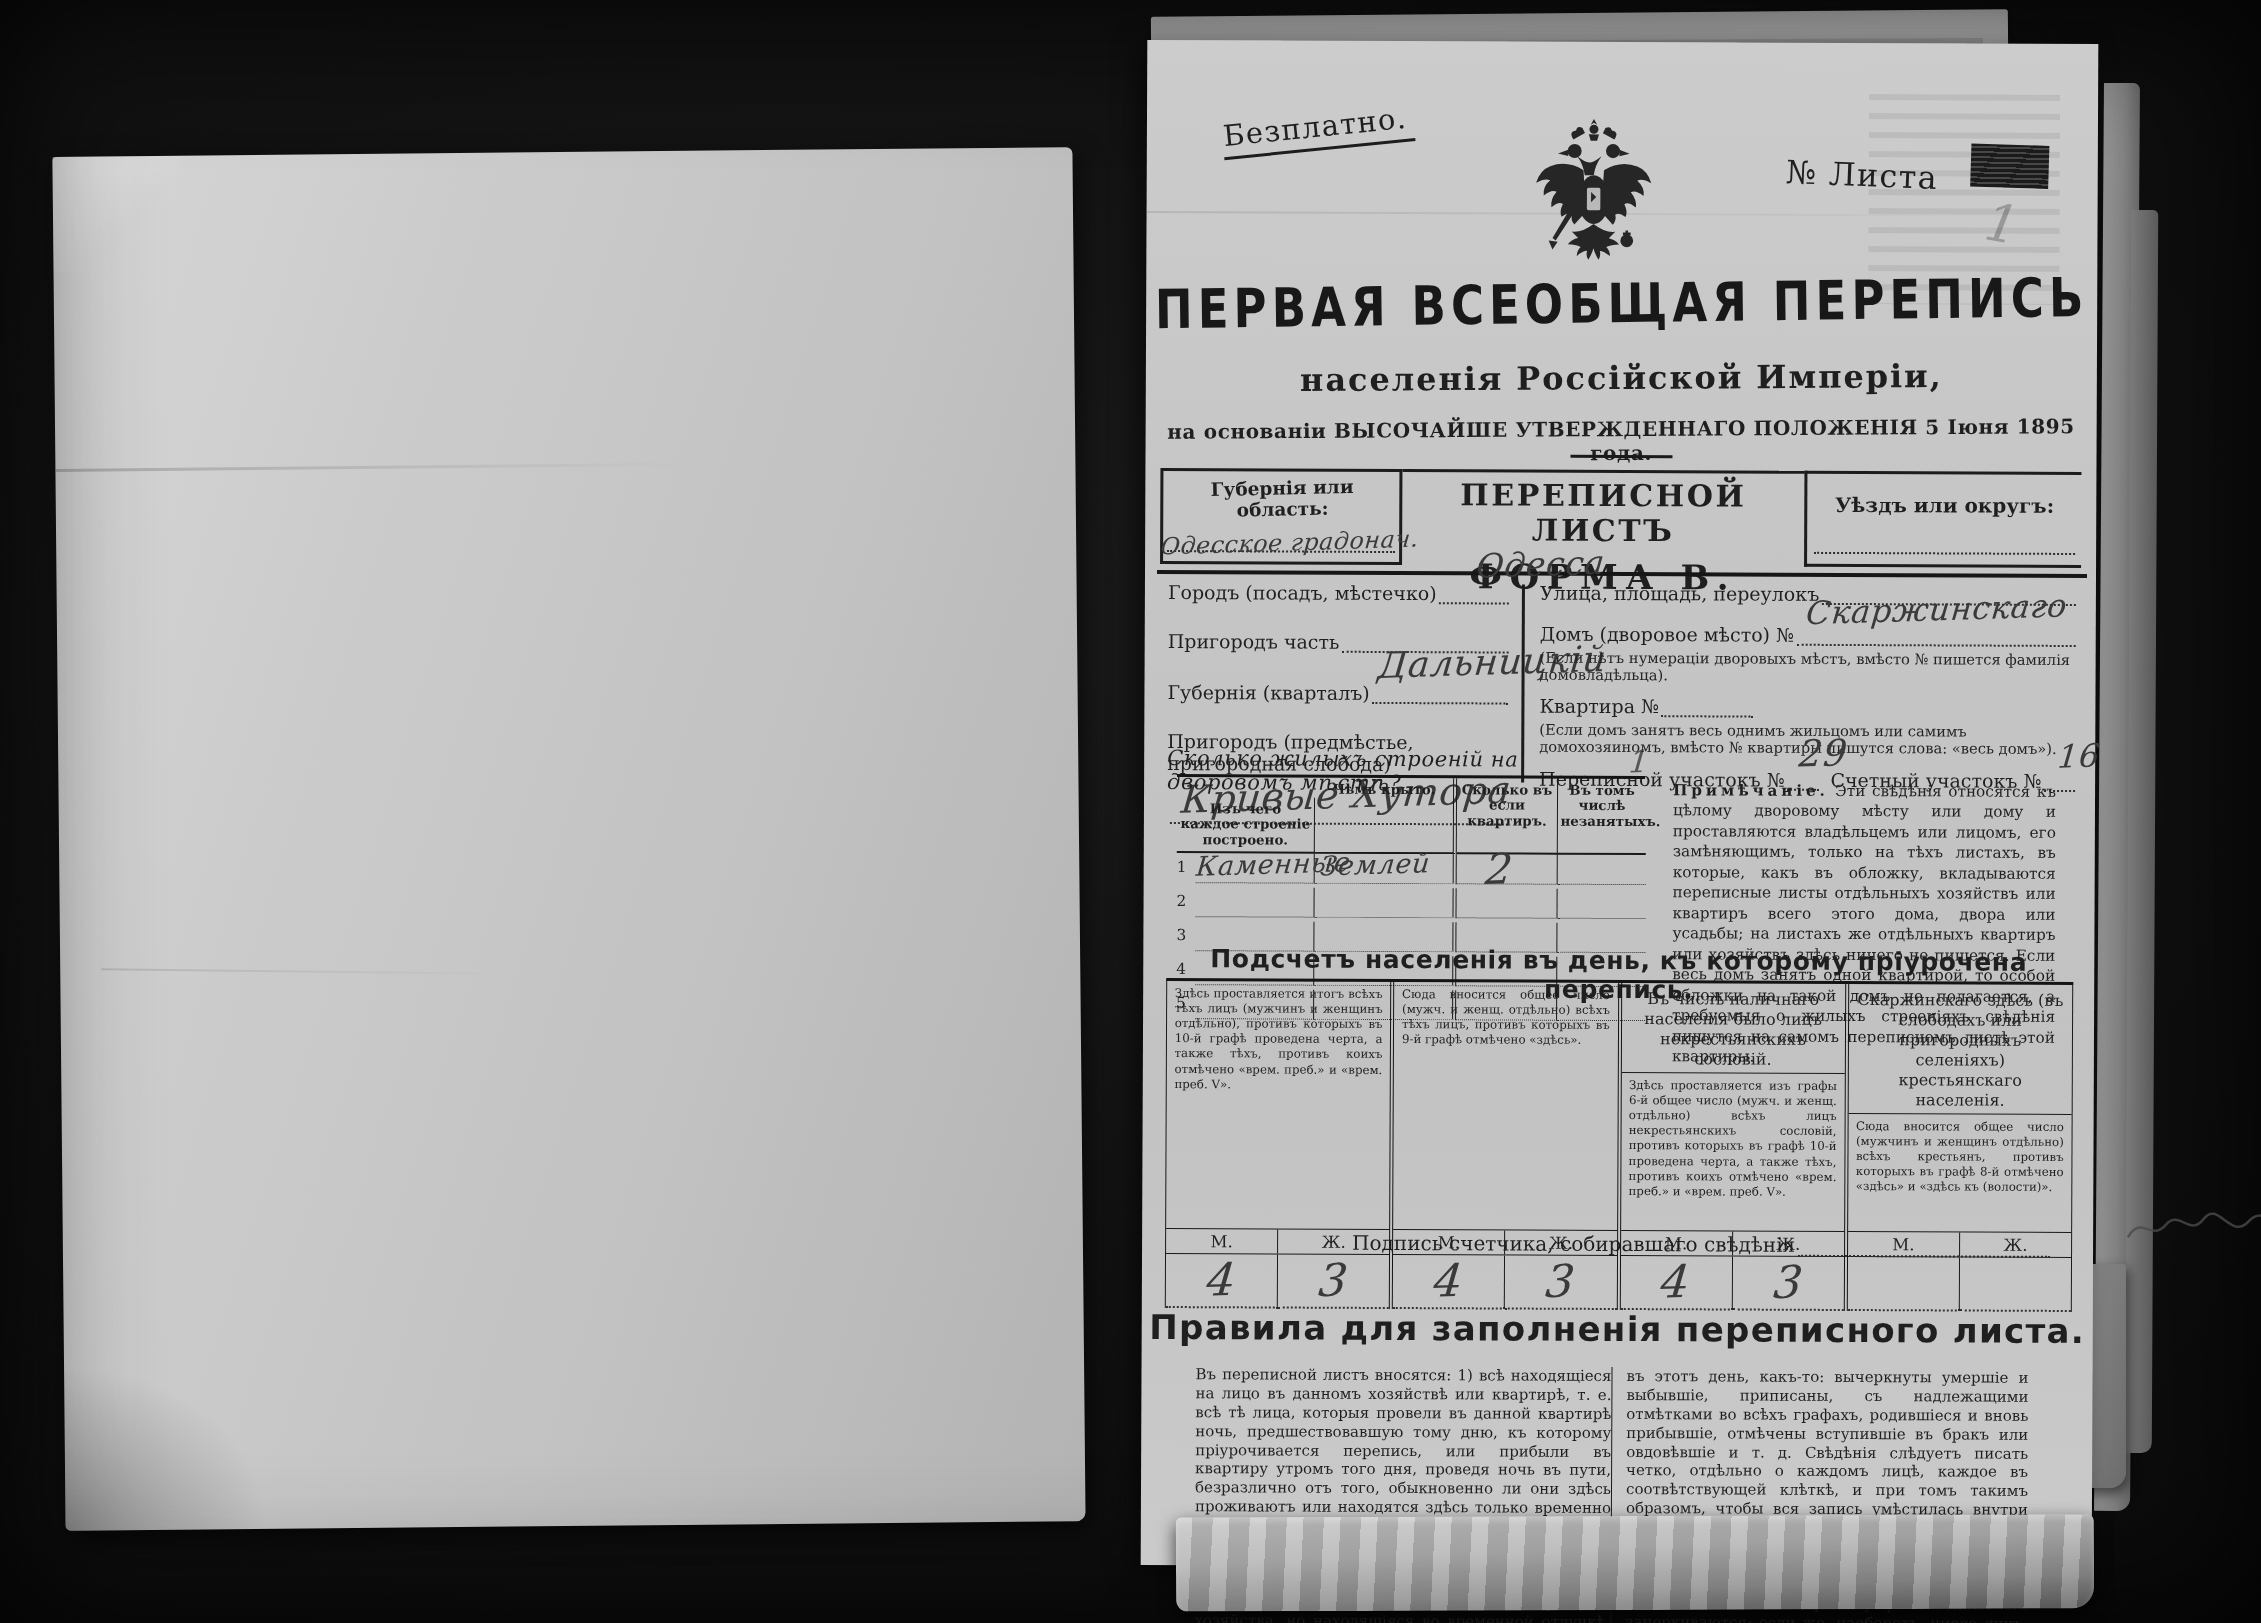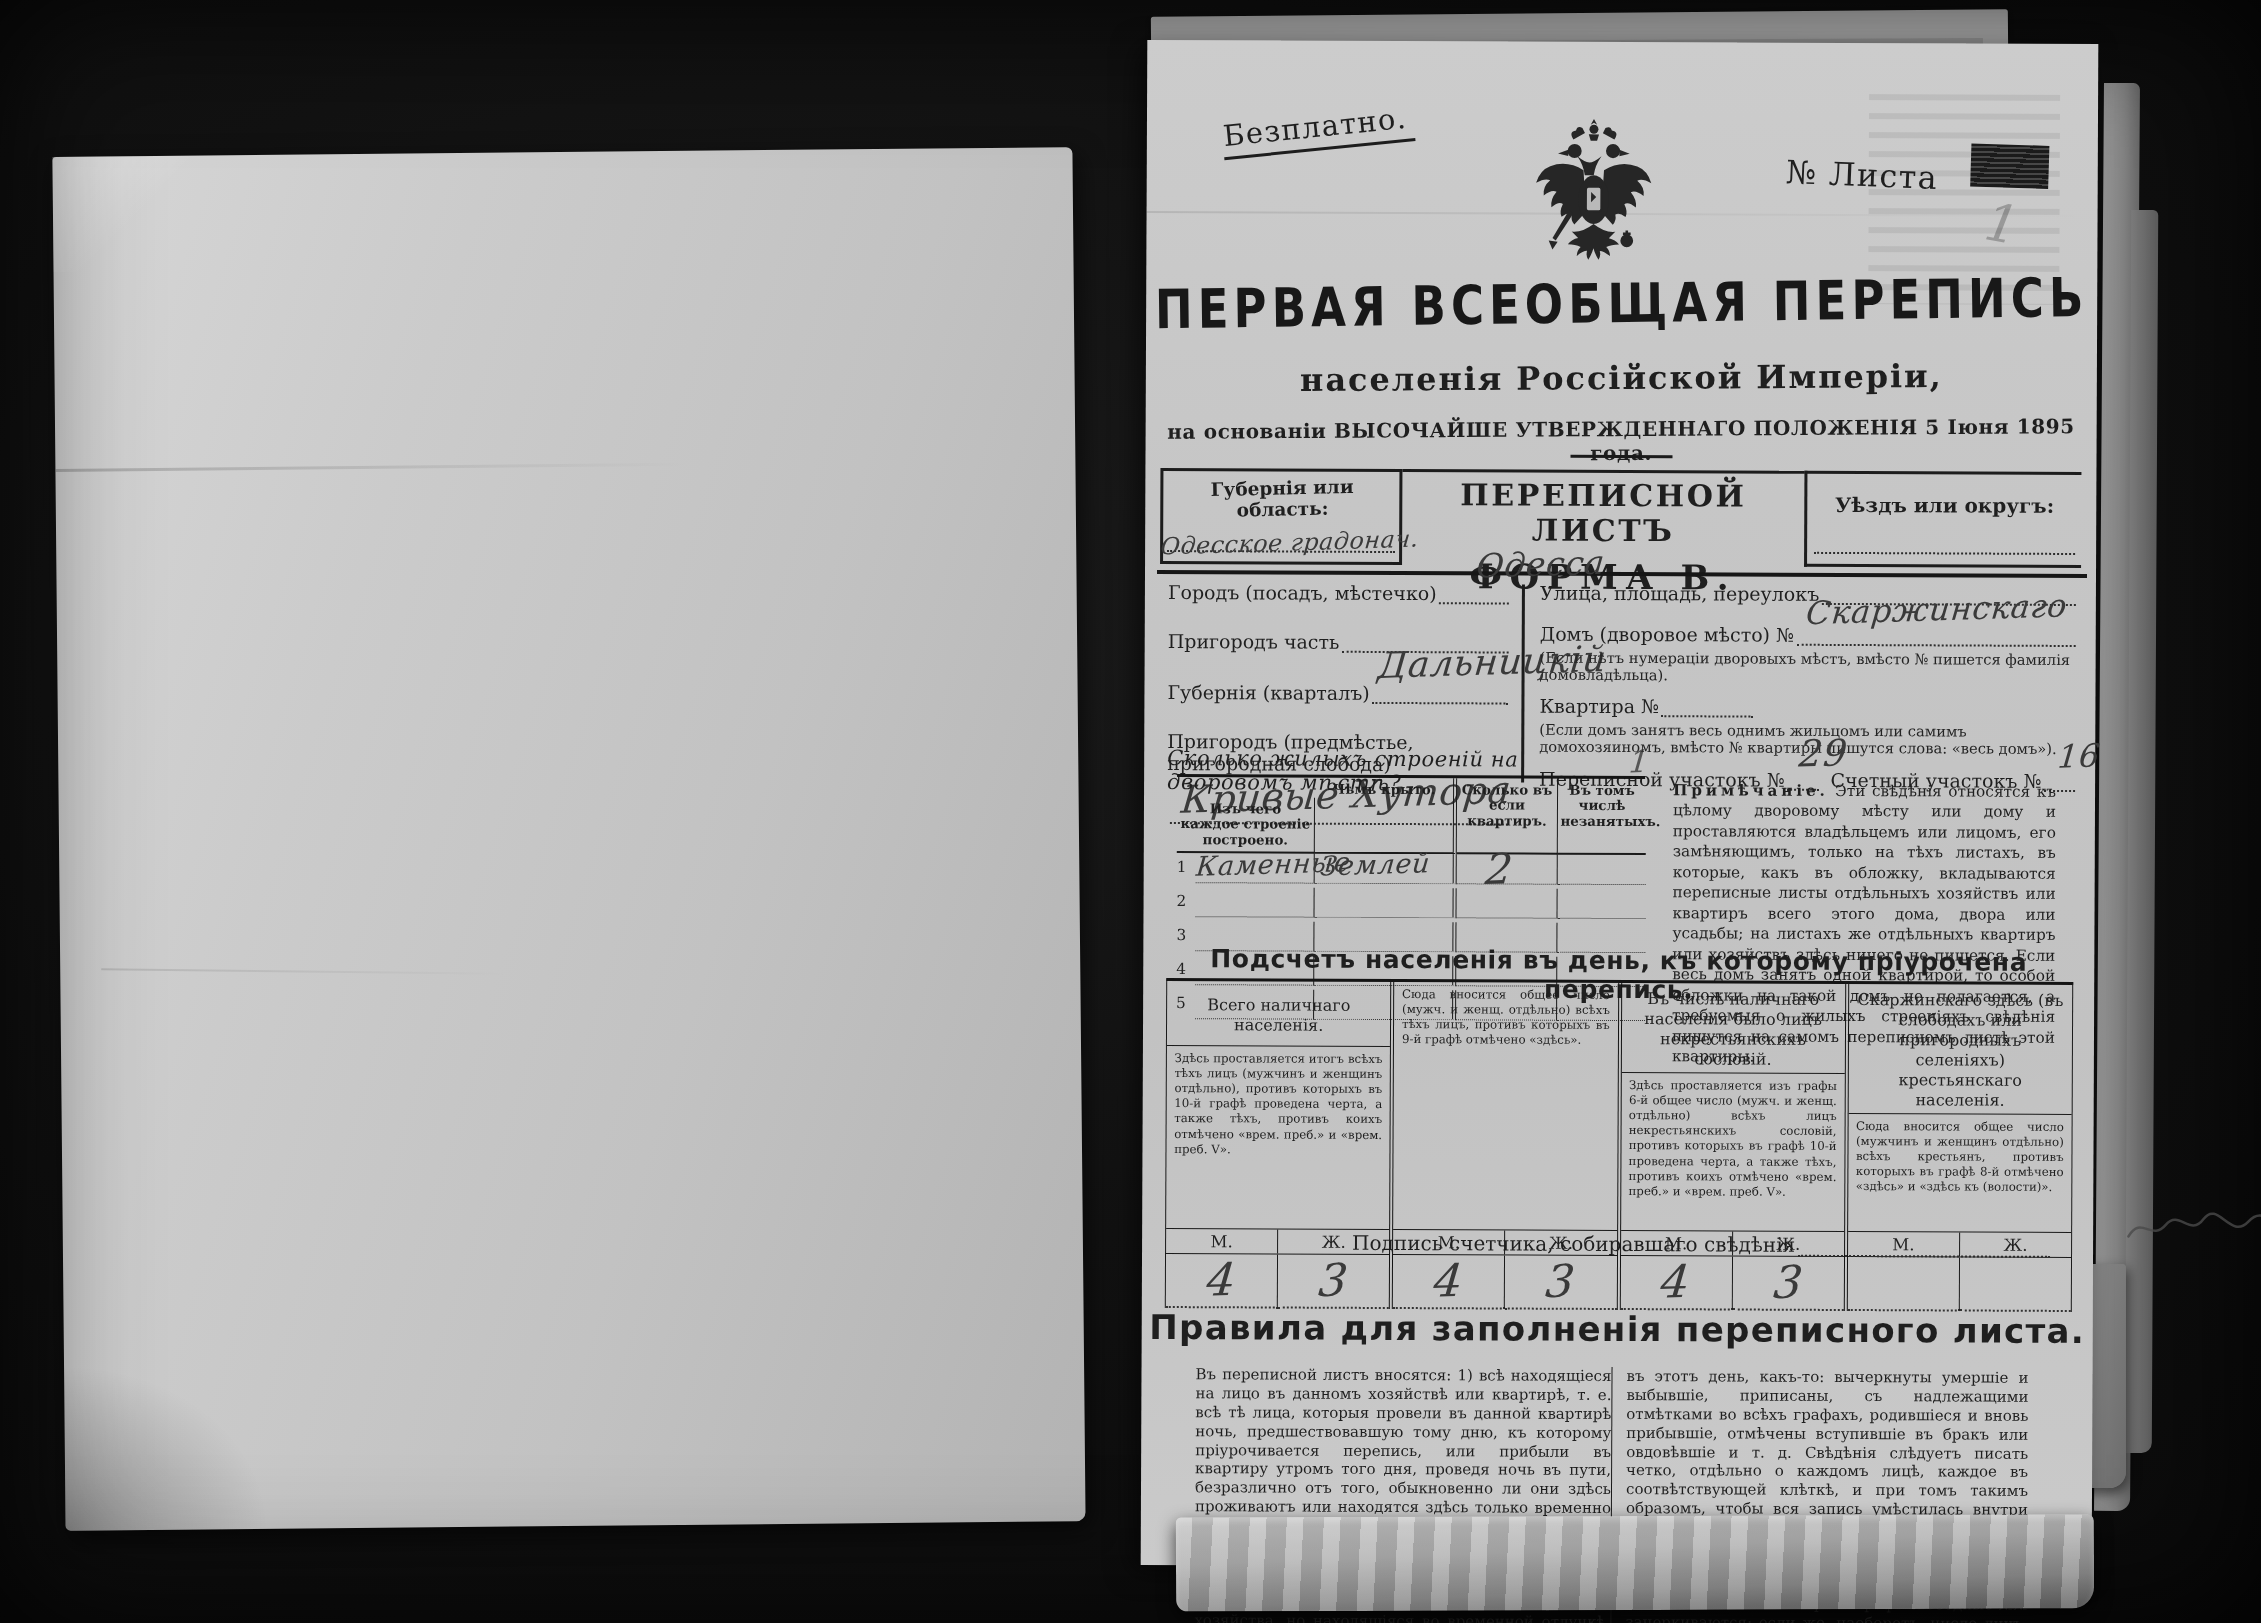--- a/index.html
+++ b/index.html
@@ -336,21 +336,20 @@
     </div>
 
     <div class="note-blk">
       <span class="note-lbl">Примѣчаніе.</span>
       <span>Эти свѣдѣнія относятся къ цѣлому дворовому мѣсту или дому и проставляются владѣльцемъ или лицомъ, его замѣняющимъ, только на тѣхъ листахъ, въ которые, какъ въ обложку, вкладываются переписные листы отдѣльныхъ хозяйствъ или квартиръ всего этого дома, двора или усадьбы; на листахъ же отдѣльныхъ квартиръ или хозяйствъ здѣсь ничего не пишется. Если весь домъ занятъ одной квартирой, то особой обложки на такой домъ не полагается, а требуемыя о жилыхъ строеніяхъ свѣдѣнія пишутся на самомъ переписномъ листѣ этой квартиры.</span>
     </div>
 
     <div class="tally-h sans">Подсчетъ населенія въ день, къ которому пріурочена перепись.</div>
     <div class="ttable">
       <div class="tg">
-        <div class="tg-title">Всего наличнаго населенія.</div>
         <div class="tg-desc">Здѣсь проставляется итогъ всѣхъ тѣхъ лицъ (мужчинъ и женщинъ отдѣльно), противъ которыхъ въ 10-й графѣ проведена черта, а также тѣхъ, противъ коихъ отмѣчено «врем. преб.» и «врем. преб. V».</div>
         <div class="tg-mj">
             <div>М.</div>
             <div>Ж.</div>
           </div>
         <div class="tg-vals">
           <div class="val"><span class="hw hwv">4</span></div>
           <div class="val"><span class="hw hwv">3</span></div>
         </div>
       </div>

